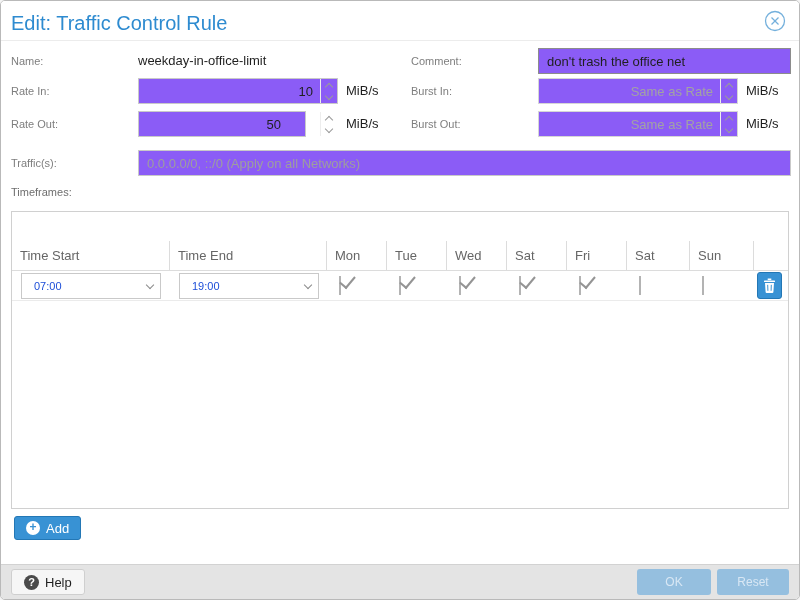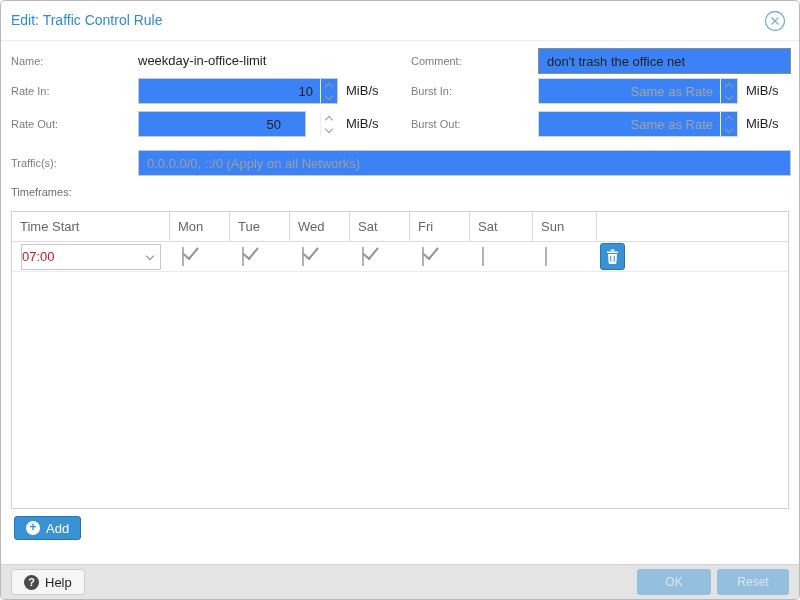--- a/index.html
+++ b/index.html
@@ -1,51 +1,51 @@
 <!DOCTYPE html>
 <html><head>
 <meta charset="utf-8">
 <style>
   * { margin:0; padding:0; box-sizing:border-box; }
   html,body { width:800px; height:600px; background:#f4f4f4; font-family:"Liberation Sans", sans-serif; }
   .dialog { position:relative; width:800px; height:600px; background:#fff; border:1px solid #b9b9b9; border-radius:5px; overflow:hidden; }
 
   
   .titlebar { position:absolute; left:0; top:0; width:100%; height:40px; background:#fff; border-bottom:1px solid #ececec; }
-  .title { position:absolute; left:10px; top:11px; font-size:14px; color:#2e8bd0; }
+  .title { position:absolute; left:10px; top:11px; font-size:20px; color:#2e8bd0; }
   .close-btn { position:absolute; right:13px; top:9px; width:22px; height:22px; cursor:pointer; }
 
   
   .flabel { position:absolute; font-size:11px; color:#7e7e7e; line-height:26px; }
   .fvalue { position:absolute; font-size:13px; color:#1f1f1f; line-height:26px; }
   .unit   { position:absolute; font-size:13px; color:#1f1f1f; line-height:26px; }
 
-  input.txt { position:absolute; height:26px; border:1px solid #c9c9c9; background:#3b82f6; font-family:"Liberation Sans", sans-serif; font-size:13px; color:#1f1f1f; padding:0 8px; outline:none; }
+  input.txt { position:absolute; height:26px; border:1px solid #c9c9c9; background:#8b5cf6; font-family:"Liberation Sans", sans-serif; font-size:13px; color:#1f1f1f; padding:0 8px; outline:none; }
   input.txt::placeholder { color:#9e9e9e; opacity:1; }
   input.focused { border-color:#8c8c8c; }
   input.soft { border-color:#d6d6d6; }
   input.num { text-align:right; padding-right:24px; }
   input.num::placeholder { color:#a3a3a3; }
 
   
   .spin { position:absolute; width:16px; height:24px; top:1px; display:flex; flex-direction:column; align-items:center; justify-content:center; gap:3px; cursor:pointer; border-left:1px solid #ededed; }
   .chev { width:6px; height:6px; border-style:solid; border-color:#9a9a9a; }
   .chev.up { border-width:1.5px 1.5px 0 0; transform:rotate(-45deg); margin-top:2px; }
   .chev.down { border-width:0 1.5px 1.5px 0; transform:rotate(45deg); margin-bottom:2px; }
 
   
   .grid { position:absolute; left:10px; top:210px; width:778px; height:298px; border:1px solid #d0d0d0; background:#fff; }
-  .ghead { display:flex; height:30px; border-bottom:1px solid #dcdcdc; }
+  .ghead { display:flex; height:30px; border-bottom:1px solid #dcdcdc;margin-top:29px; }
   .ghead .hc { font-size:13px; color:#666; line-height:29px; padding-left:8px; border-right:1px solid #dcdcdc; overflow:hidden; white-space:nowrap; }
   .ghead .hc:last-child { border-right:none; }
   .grow { display:flex; height:30px; border-bottom:1px solid #ebebeb; align-items:center; }
   .c-ts{width:158px;} .c-te{width:157px;} .c-day{width:60px;} .c-sat{width:63px;} .c-sun{width:64px;} .c-del{flex:1;}
 
   .combo { position:relative; margin-left:9px; width:140px; height:26px; border:1px solid #c9c9c9; background:#fff; cursor:pointer; }
-  .combo .ctext { position:absolute; left:0; top:0; font-size:13px; color:#b91c1c; line-height:24px; }
+  .combo .ctext { position:absolute; left:12px; top:0; font-size:11px; color:#1d4ed8; line-height:24px; }
   .combo .ctrig { position:absolute; right:0; top:0; width:20px; height:24px; display:flex; align-items:center; justify-content:center; }
 
   .cbx { position:relative; width:15px; height:15px; border:1px solid #b3b3b3; background:#fff; margin-left:12px; cursor:pointer; }
   .cbx.checked::after { content:""; position:absolute; left:3px; top:-4px; width:7px; height:13px; border-right:2px solid #949494; border-bottom:2px solid #949494; transform:rotate(40deg); }
 
   .trash-btn { width:25px; height:27px; background:#3892d4; border:1px solid #2377b5; border-radius:3px; margin-left:3px; display:flex; align-items:center; justify-content:center; cursor:pointer; }
 
   
   .add-btn { position:absolute; left:13px; top:515px; height:24px; padding:0 11px; background:#3892d4; border:1px solid #2377b5; border-radius:3px; color:#fff; font-size:13px; display:flex; align-items:center; gap:6px; cursor:pointer; }
   .add-ico { width:14px; height:14px; border-radius:50%; background:#fff; color:#3892d4; font-size:12px; font-weight:bold; line-height:13px; text-align:center; }
@@ -112,33 +112,42 @@
   <div class="unit" style="left:745px; top:110px;">MiB/s</div>
 
   <div class="flabel" style="left:10px; top:149px;">Traffic(s):</div>
   <input class="txt" style="left: 137px; top: 149px; width: 653px;" placeholder="0.0.0.0/0, ::/0 (Apply on all Networks)">
 
   <div class="flabel" style="left:10px; top:178px; color:#6e6e6e;">Timeframes:</div>
 
   <div class="grid">
     <div class="ghead">
       <div class="hc c-ts">Time Start</div>
+      <div class="hc c-te">Time End</div>
       <div class="hc c-day">Mon</div>
       <div class="hc c-day">Tue</div>
       <div class="hc c-day">Wed</div>
       <div class="hc c-day">Sat</div>
       <div class="hc c-day">Fri</div>
       <div class="hc c-sat">Sat</div>
       <div class="hc c-sun">Sun</div>
       <div class="hc c-del"></div>
     </div>
     <div class="grow">
       <div class="c-ts">
         <div class="combo">
           <span class="ctext">07:00</span>
+          <span class="ctrig">
+              <span class="chev down" style="border-color:#8a8a8a;"></span>
+            </span>
+        </div>
+      </div>
+      <div class="c-te">
+        <div class="combo">
+          <span class="ctext">19:00</span>
           <span class="ctrig">
               <span class="chev down" style="border-color:#8a8a8a;"></span>
             </span>
         </div>
       </div>
       <div class="c-day"><span class="cbx checked"></span></div>
       <div class="c-day"><span class="cbx checked"></span></div>
       <div class="c-day"><span class="cbx checked"></span></div>
       <div class="c-day"><span class="cbx checked"></span></div>
       <div class="c-day"><span class="cbx checked"></span></div>

